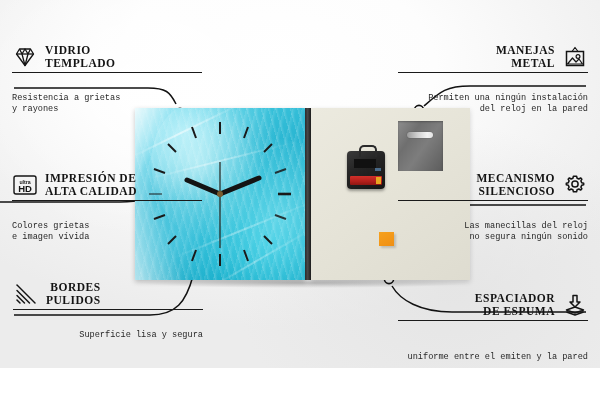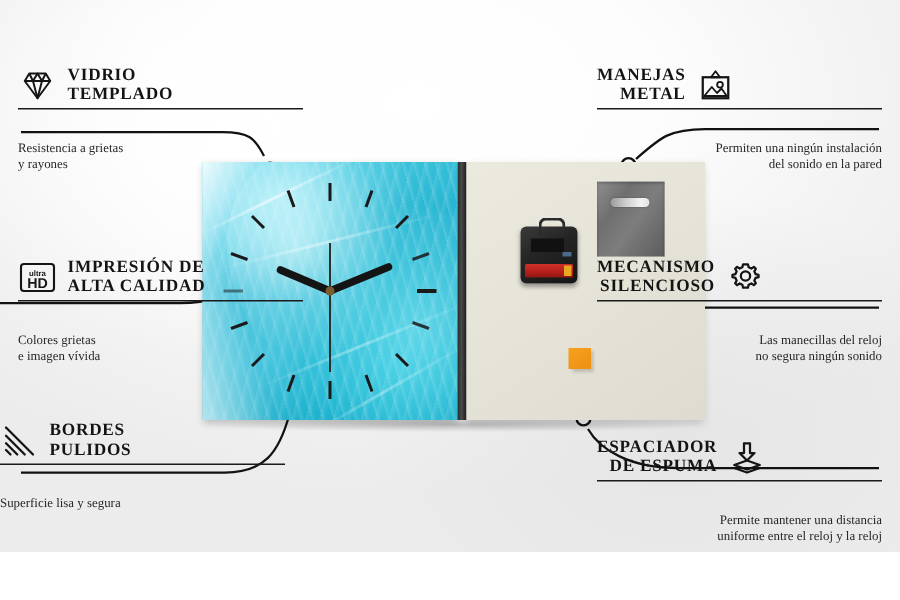--- a/index.html
+++ b/index.html
@@ -185,21 +185,21 @@
   }
   .feature.left  { text-align: left; }
   .feature.right { text-align: right; }
 
   .feat-head {
     display: flex;
     align-items: center;
     gap: 7px;
     margin-bottom: 2px;
   }
-  .feature.right .feat-head { }
+  .feature.right .feat-head { justify-content: flex-end; }
   .feature.left  .feat-head { justify-content: flex-start; }
 
   .feat-icon {
     width: 26px;
     height: 26px;
     flex: 0 0 26px;
     display: flex;
     align-items: center;
     justify-content: center;
   }
@@ -211,31 +211,31 @@
     letter-spacing: 0.5px;
     color: #141414;
     text-transform: uppercase;
   }
   .rule {
     height: 1px;
     background: #1a1a1a;
     margin: 2px 0 3px 0;
   }
   .feat-desc {
-    font-family: Liberation Serif, serif;
+    font-family: Liberation Mono, monospace;
     font-size: 8.6px;
     line-height: 10.6px;
     color: #272727;
     margin-top: 20px;
   }
 
   
   #feat-vidrio    { left: 12px;  top: 44px; }
   #feat-impresion { left: 12px;  top: 172px; }
-  #feat-bordes    { left: 0;  top: 281px; }
+  #feat-bordes    { left: 13px;  top: 281px; text-align: right; }
   #feat-manejas   { left: 398px; top: 44px;  }
   #feat-mecanismo { left: 398px; top: 172px; }
   #feat-espaciador{ left: 398px; top: 292px; }
 </style>
 </head>
 <body>
 
 <div id="infographic">
 
   <div class="bg-soft-a"></div>
@@ -397,21 +397,21 @@
           <path d="M12 2.5 L9 6.5 H15 Z" fill="none" stroke="#141414" stroke-width="1.2" stroke-linejoin="round"></path>
           <rect x="3.5" y="6.5" width="17" height="14" fill="none" stroke="#141414" stroke-width="1.5"></rect>
           <circle cx="15" cy="11.5" r="1.9" fill="none" stroke="#141414" stroke-width="1.2"></circle>
           <path d="M4.5 19 L9.5 13 L13 17 L16 14 L19.5 19 Z" fill="none" stroke="#141414" stroke-width="1.2" stroke-linejoin="round"></path>
         </svg>
       </span>
     </div>
     <div class="rule"></div>
     <div class="feat-desc">
       <span>Permiten una ningún instalación</span><br>
-      <span>del sonido en la pared</span>
+      <span>del reloj en la pared</span>
     </div>
   </div>
 
   <div class="feature right" id="feat-mecanismo">
     <div class="feat-head">
       <span class="feat-title">
         <span>MECANISMO</span><br>
         <span>SILENCIOSO</span>
       </span>
       <span class="feat-icon">
@@ -440,18 +440,18 @@
       <span class="feat-icon">
         <svg viewBox="0 0 24 24" width="24" height="24">
           <path d="M10 2.5 H14 V9 H17 L12 14 L7 9 H10 Z" fill="none" stroke="#141414" stroke-width="1.5" stroke-linejoin="round"></path>
           <path d="M12 14 L3.5 17 L12 20 L20.5 17 Z" fill="none" stroke="#141414" stroke-width="1.5" stroke-linejoin="round"></path>
           <path d="M3.5 19 L12 22 L20.5 19" fill="none" stroke="#141414" stroke-width="1.5" stroke-linejoin="round"></path>
         </svg>
       </span>
     </div>
     <div class="rule"></div>
     <div class="feat-desc">
-      <span>Permite mantener una distancia</span><br>
-      <span>uniforme entre el reloj y la reloj</span>
+      <br>
+      <span>uniforme entre el emiten y la pared</span>
     </div>
   </div>
 
 </div>
 
 </body></html>

